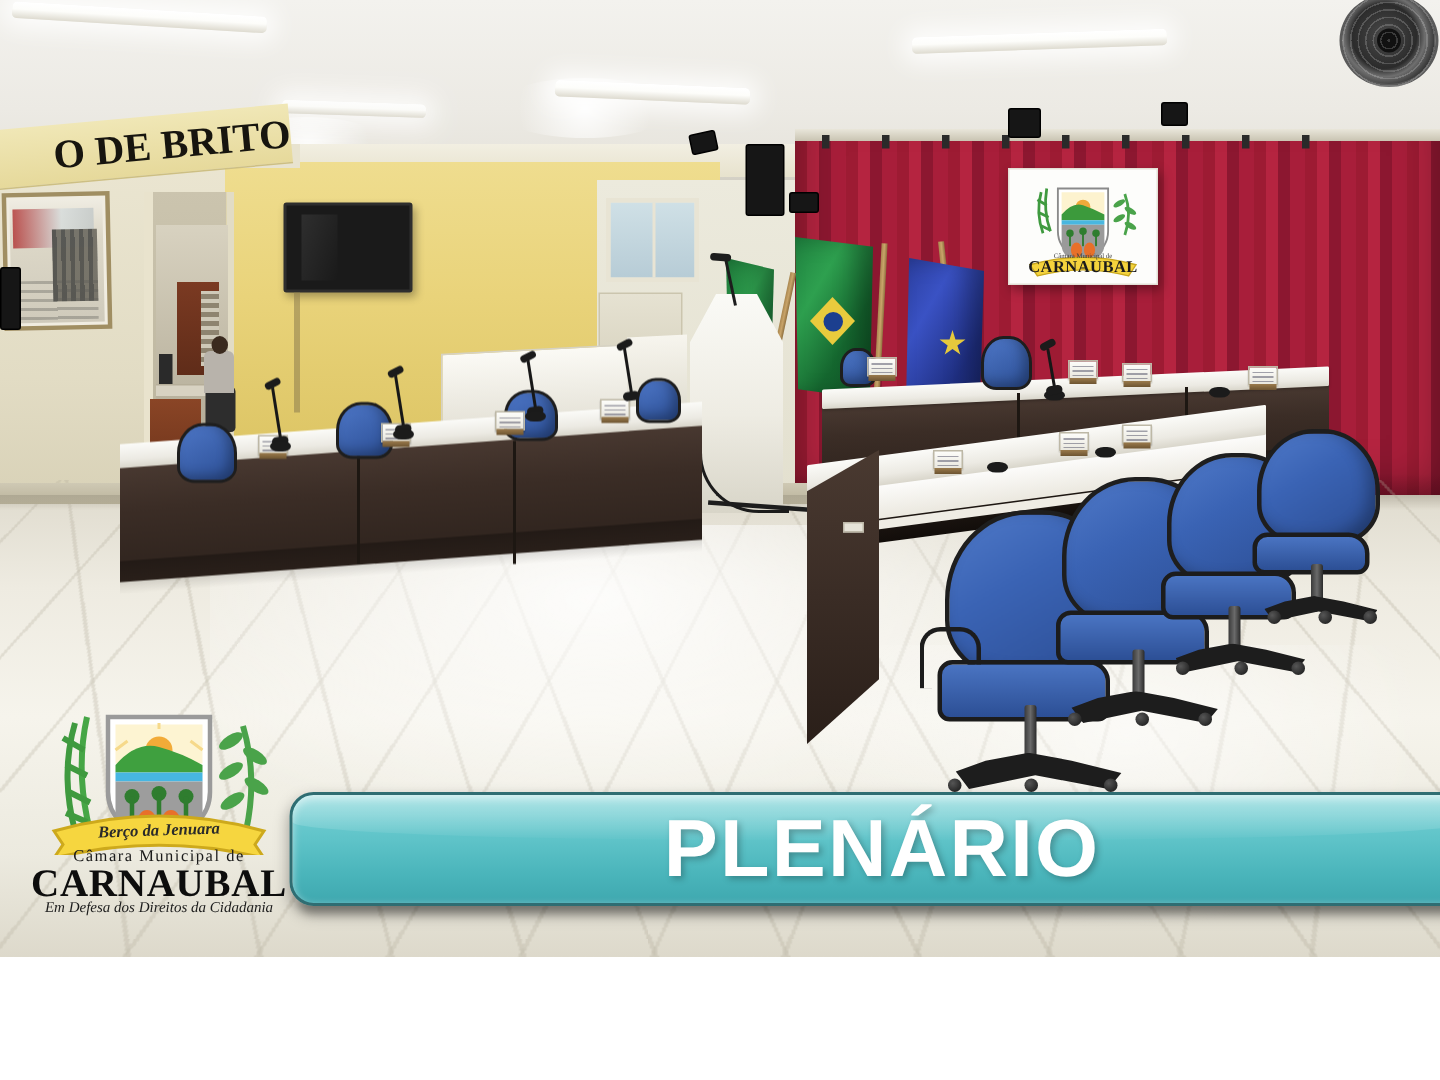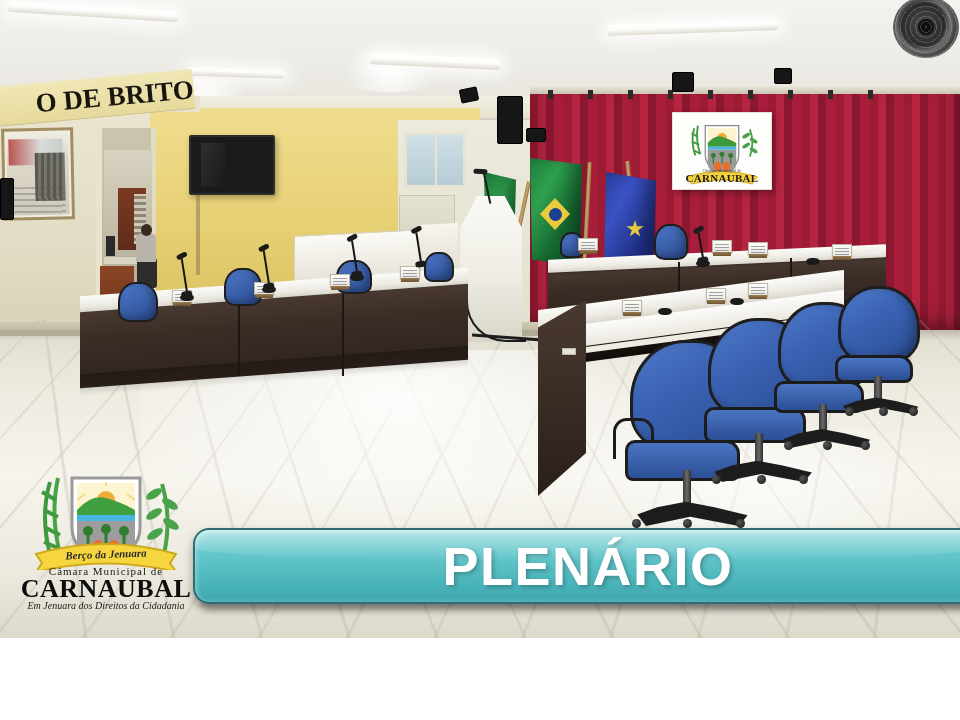--- a/index.html
+++ b/index.html
@@ -794,21 +794,21 @@
           </g>
           <ellipse cx="84" cy="80" rx="7" ry="10" fill="#e8702a"></ellipse>
           <ellipse cx="100" cy="80" rx="7" ry="10" fill="#e8702a"></ellipse>
 
           <path d="M22 84 q70 -20 140 0 l-6 9 l6 9 q-70 -17 -140 0 l6 -9 z" fill="#f6d63f" stroke="#cda91c" stroke-width="2"></path>
         </g>
       </svg>
       <div class="logo-ribbon-text">Berço da Jenuara</div>
       <div class="logo-line1">Câmara Municipal de</div>
       <div class="logo-line2">CARNAUBAL</div>
-      <div class="logo-line3">Em Jenuara dos Direitos da Cidadania</div>
+      <div class="logo-line3">Em Defesa dos Direitos da Cidadania</div>
     </div>
 
     <div class="banner-shadow"></div>
     <div class="banner">
       <span class="banner-text">PLENÁRIO</span>
     </div>
 
   </div>
 
 </div>

